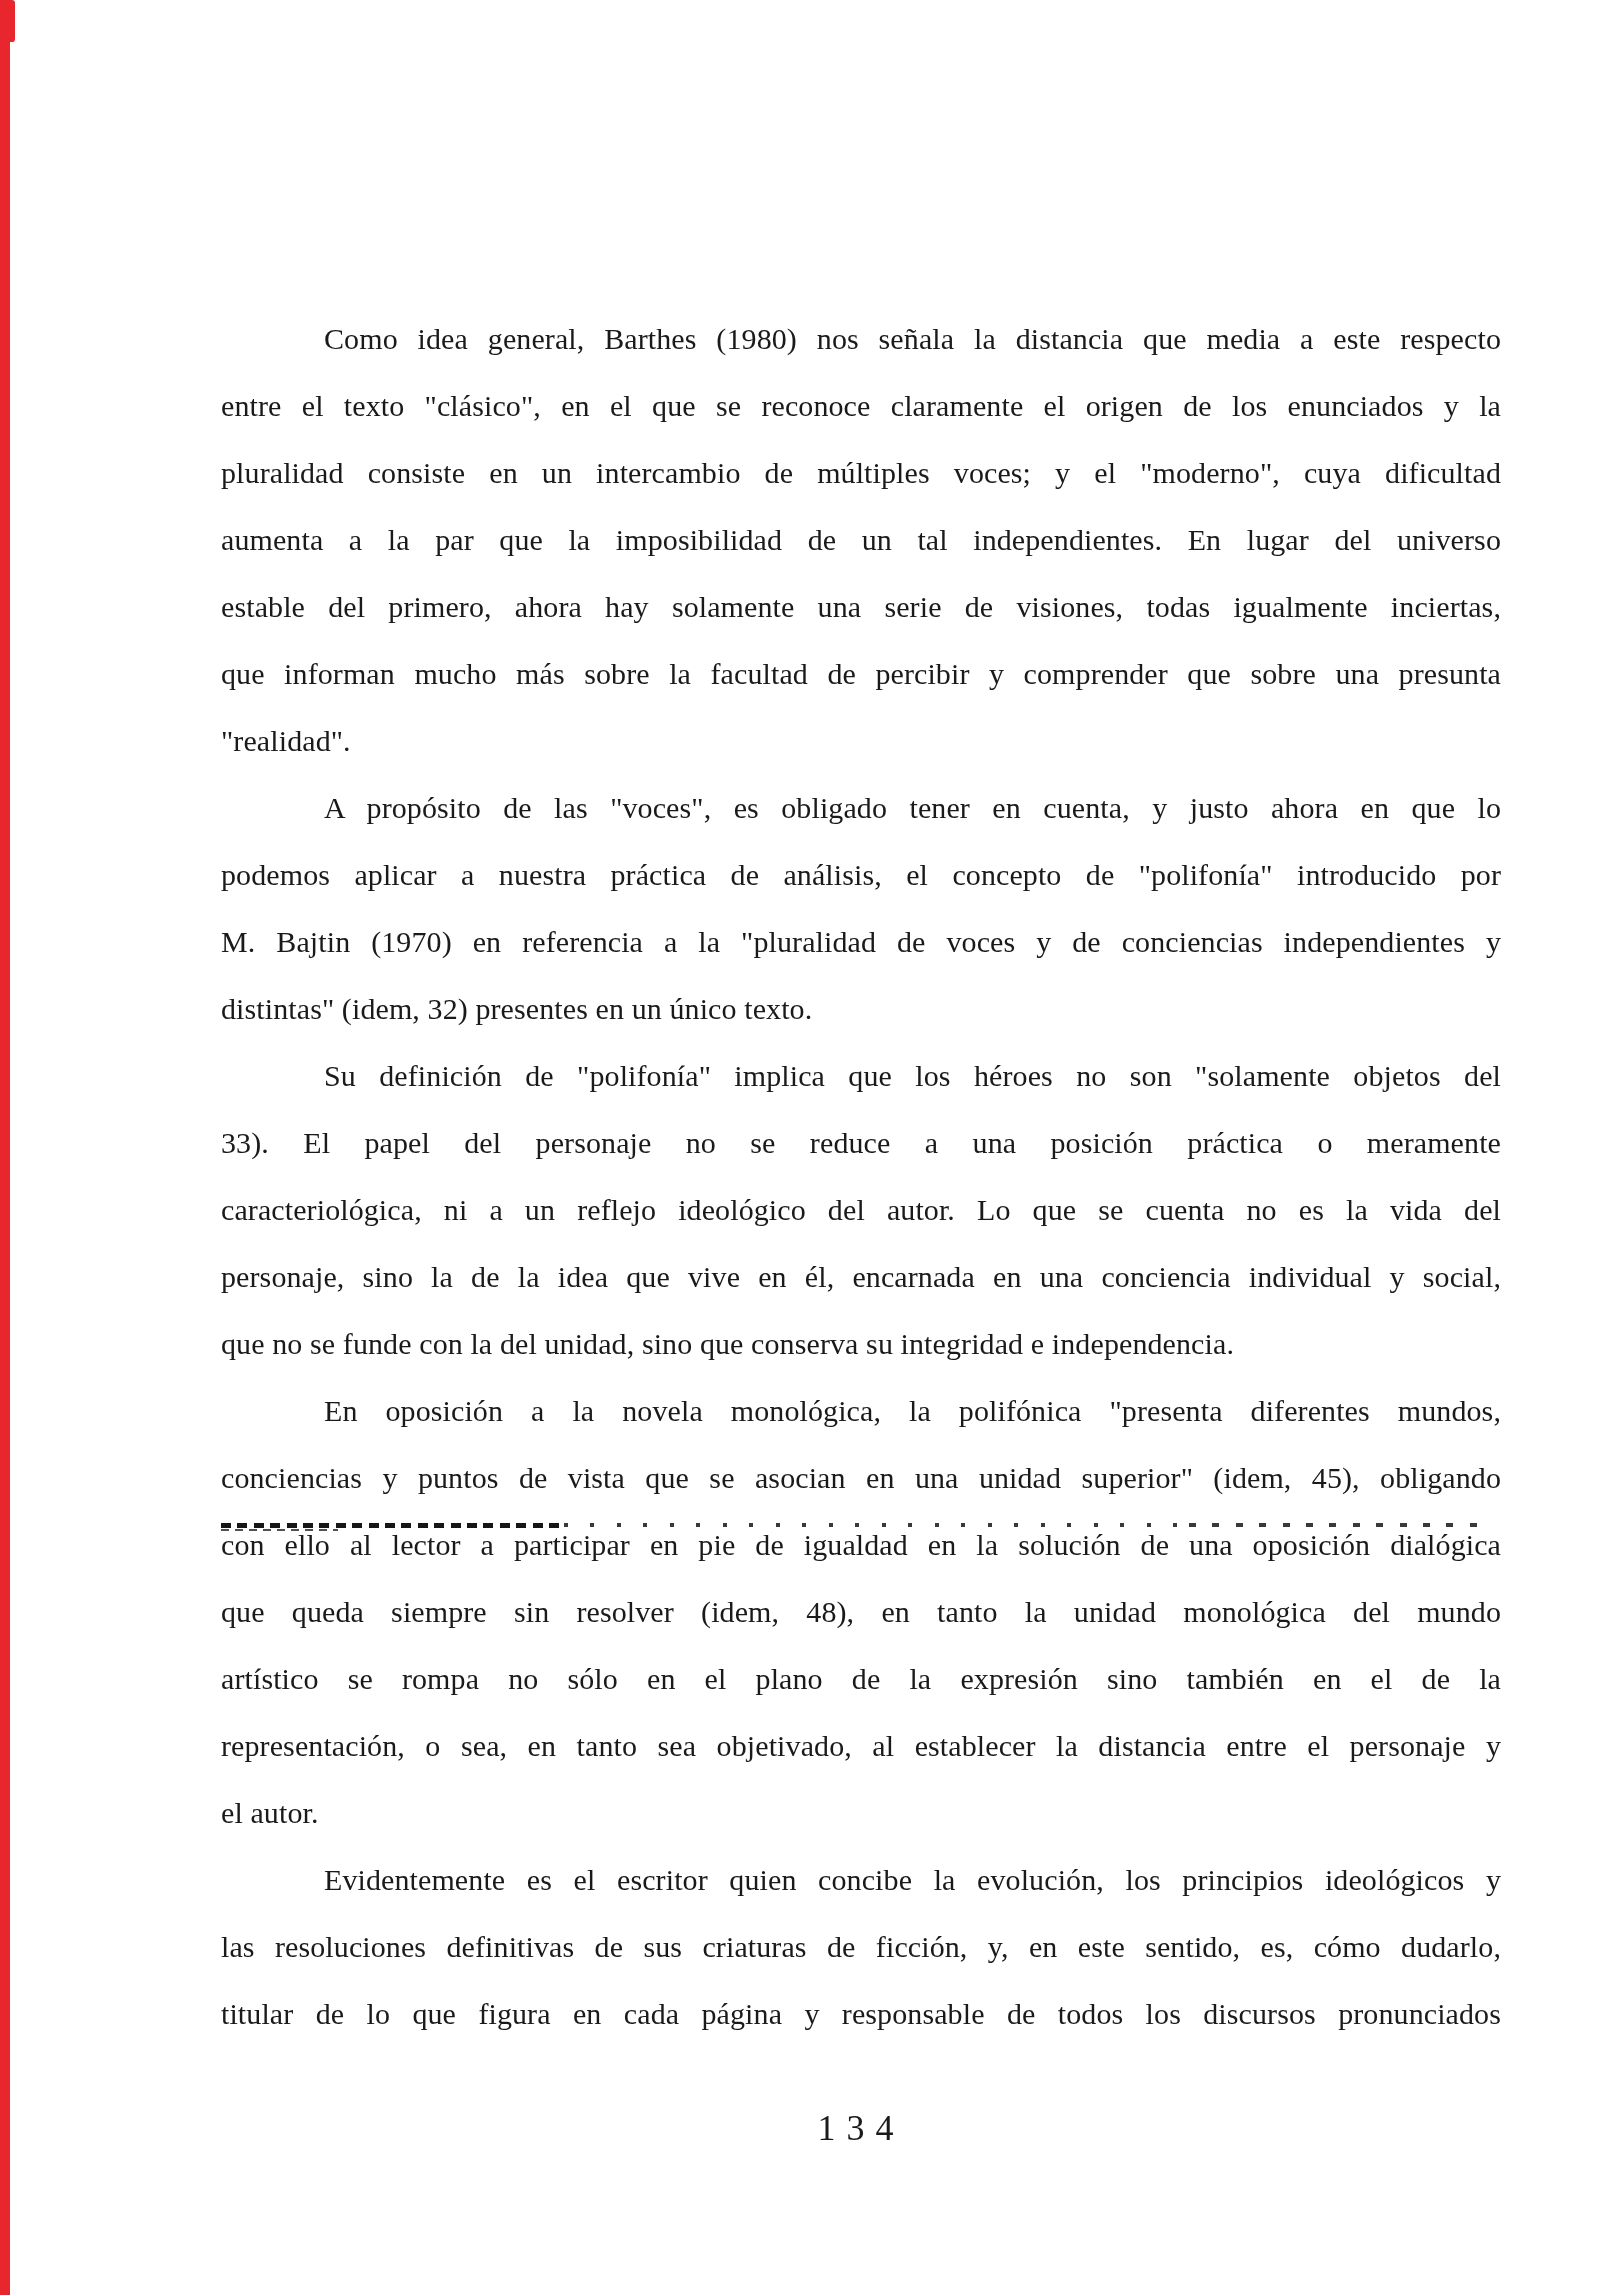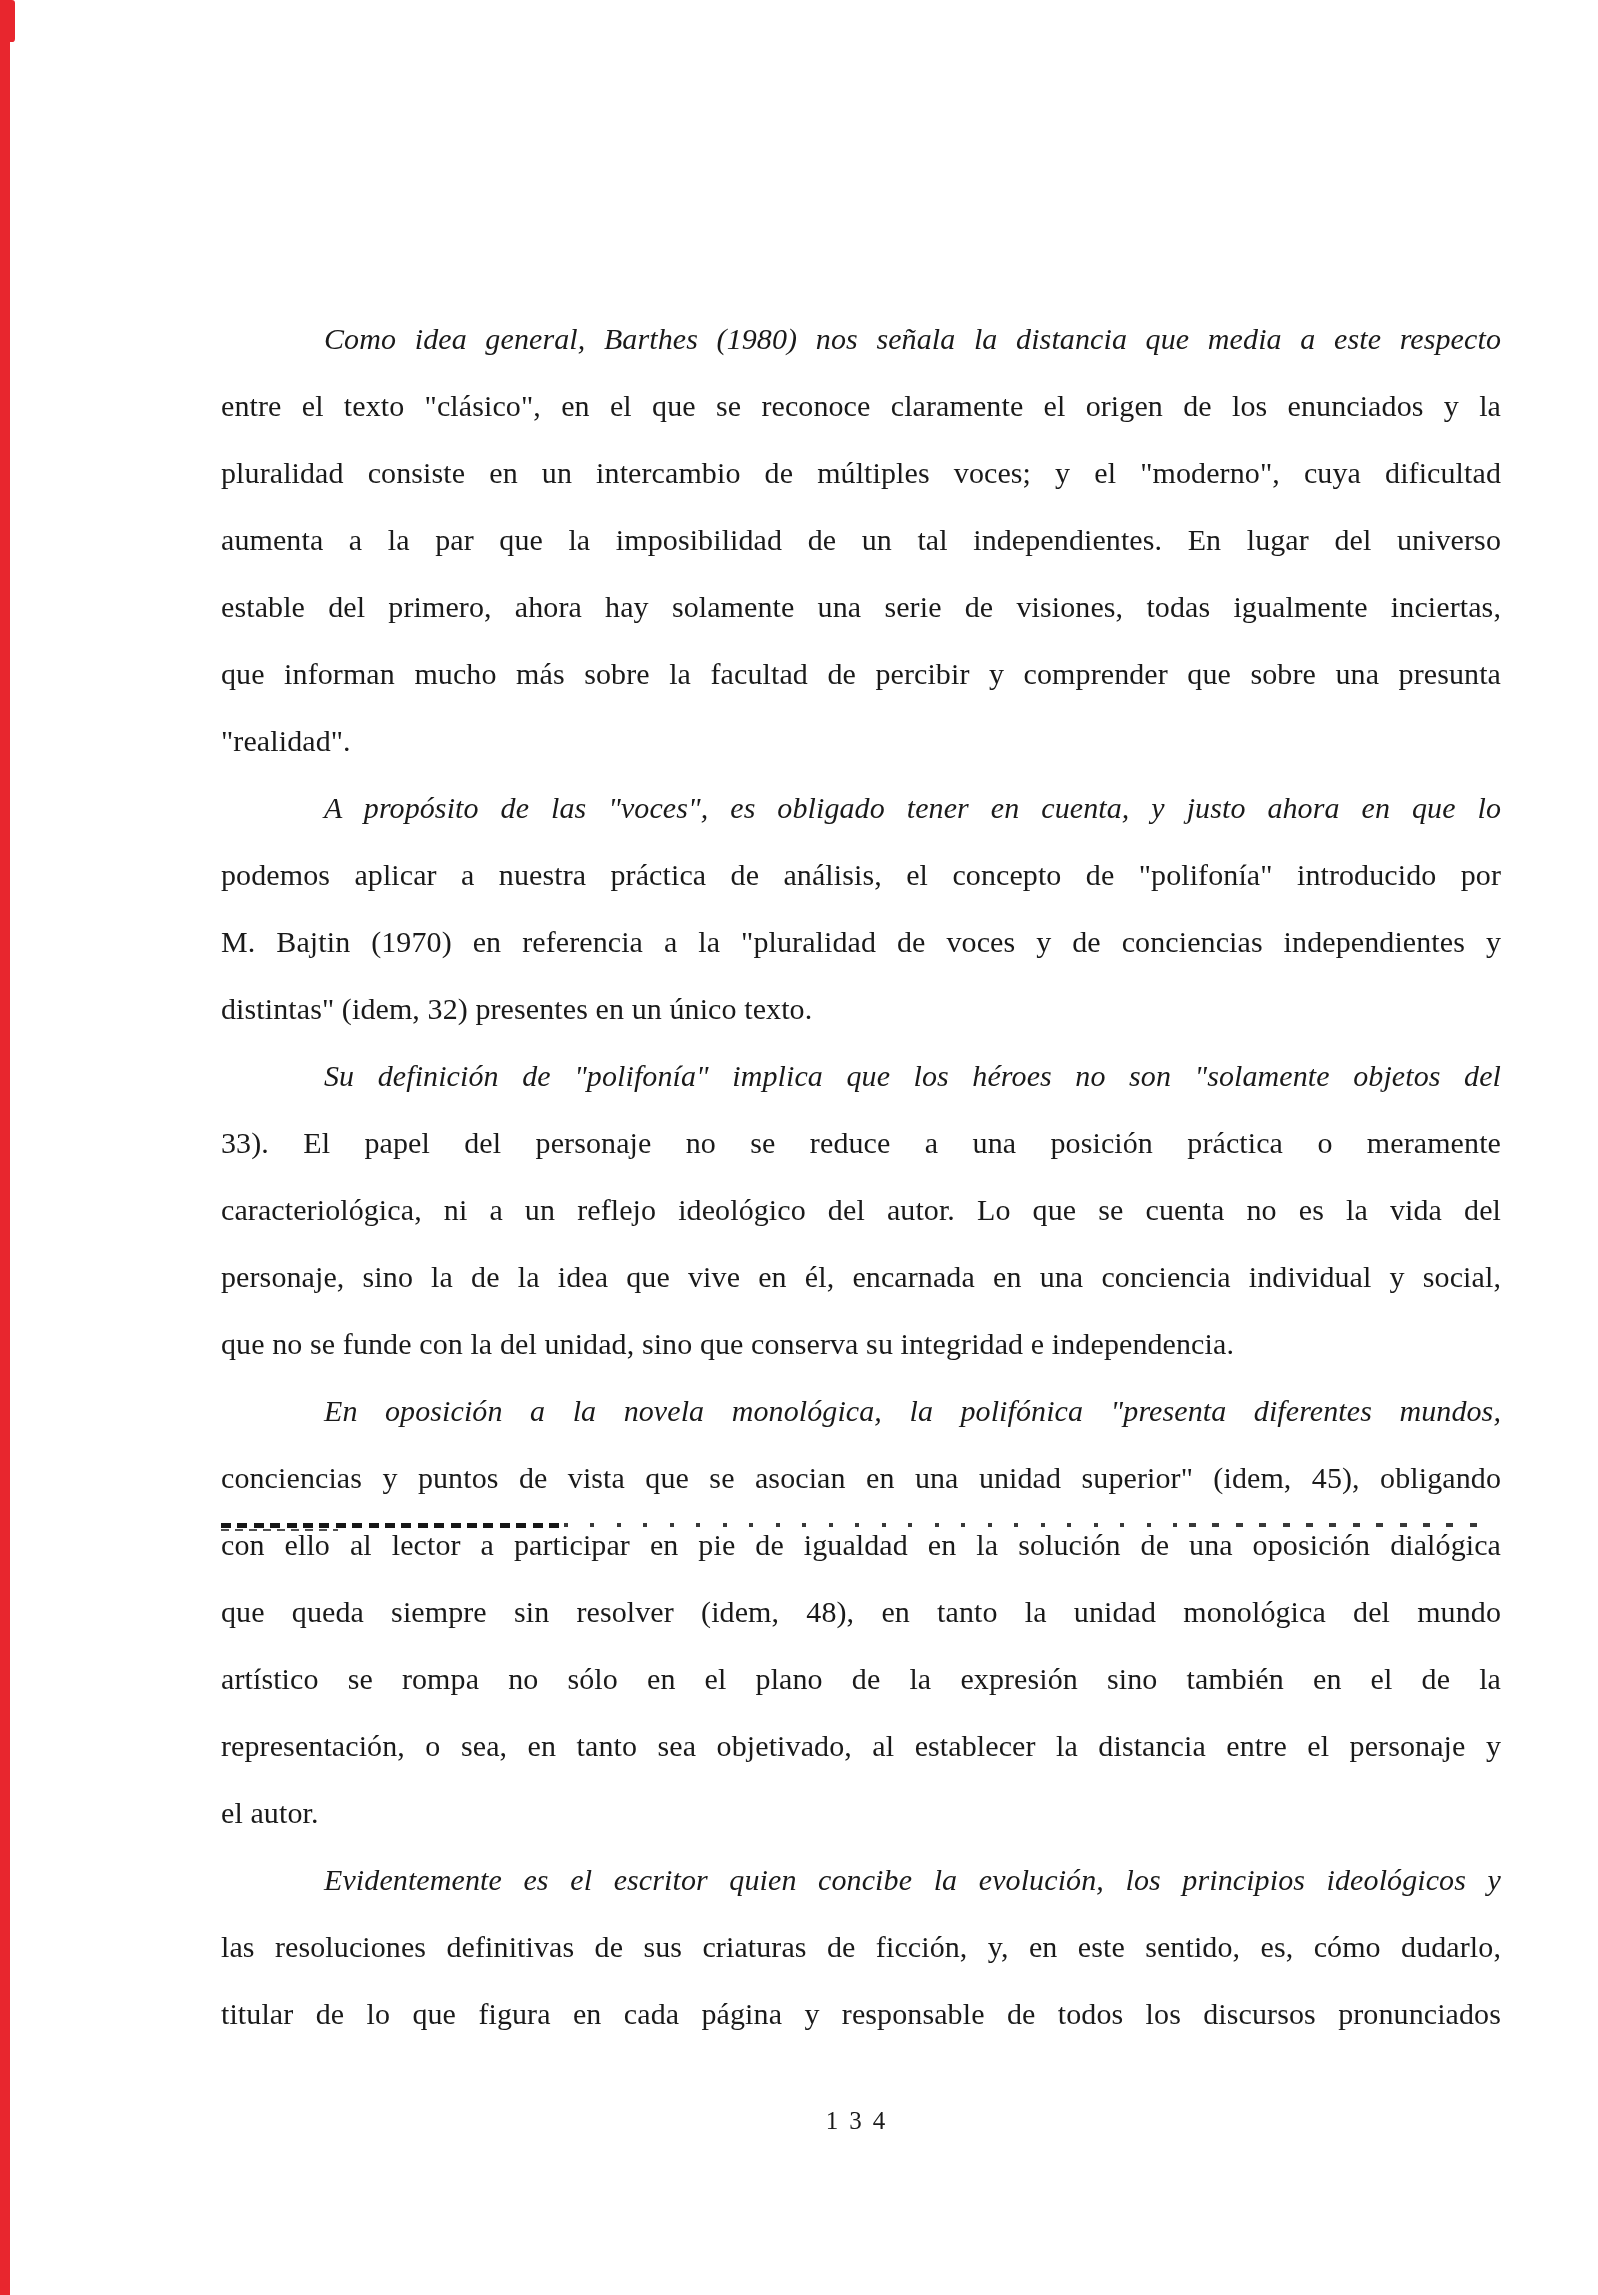--- a/index.html
+++ b/index.html
@@ -36,21 +36,21 @@
     line-height: 67px;
     letter-spacing: 0.1px;
   }
   .ln {
     text-align: justify;
     text-align-last: justify;
     white-space: normal;
     height: 67px;
     overflow: visible;
   }
-  .ln.s { text-indent: 103px; font-style: italic; }      
+  .ln.s { text-indent: 103px; }      
   .ln.e { text-align-last: left; }   
   
   .dash-artifact {
     position: absolute;
     left: 221px; top: 1523px;
     width: 1272px; height: 7.8px;
   }
   .dash-artifact .seg { position: absolute; top: 0; }
   .dash-artifact .seg1 {
     left: 0; width: 343px; height: 4.7px;
@@ -70,21 +70,21 @@
     left: 968px; width: 304px; height: 3.9px;
     background: repeating-linear-gradient(90deg, #161616 0 7px, transparent 7px 23.4px);
     opacity: .85;
   }
   
   .page-number {
     position: absolute;
     left: 221px; top: 2107px;
     width: 1280px;
     text-align: center;
-    font-size: 25px;
+    font-size: 36px;
     letter-spacing: 11px;
     color: #1a1a1a;
   }
 </style>
 </head>
 <body>
 
 <div class="page">
 
   <div class="edge-strip">

